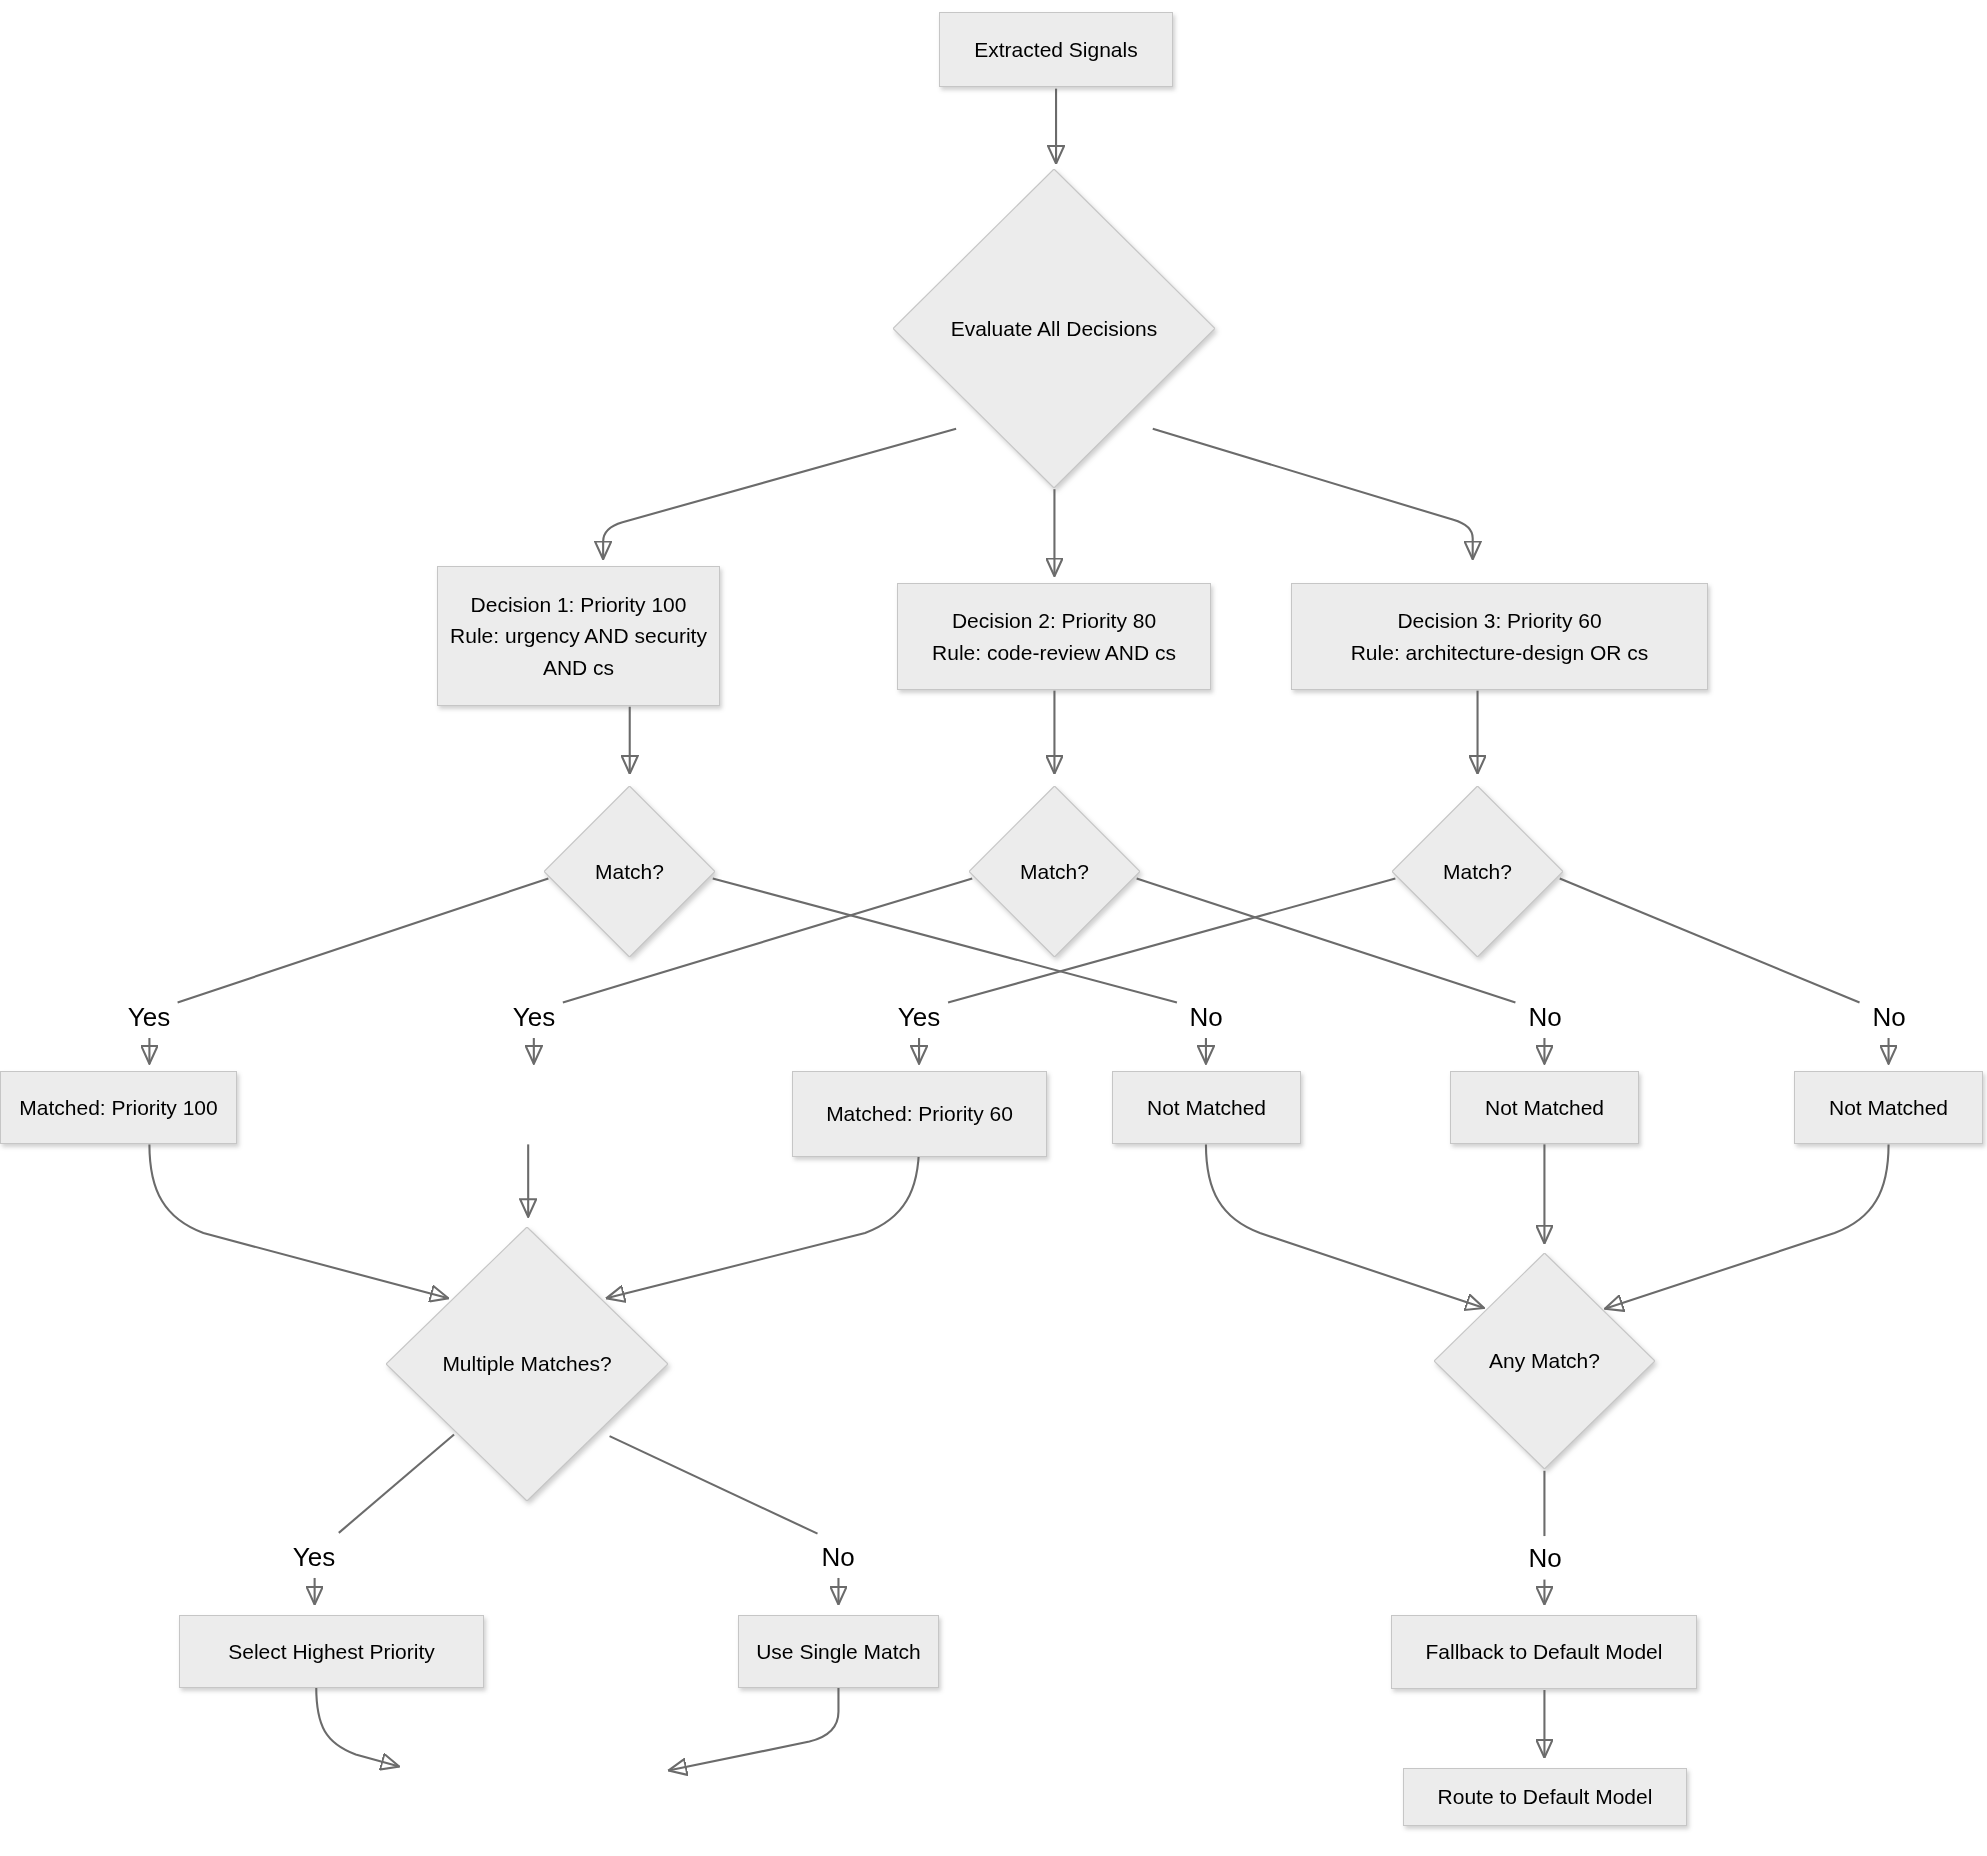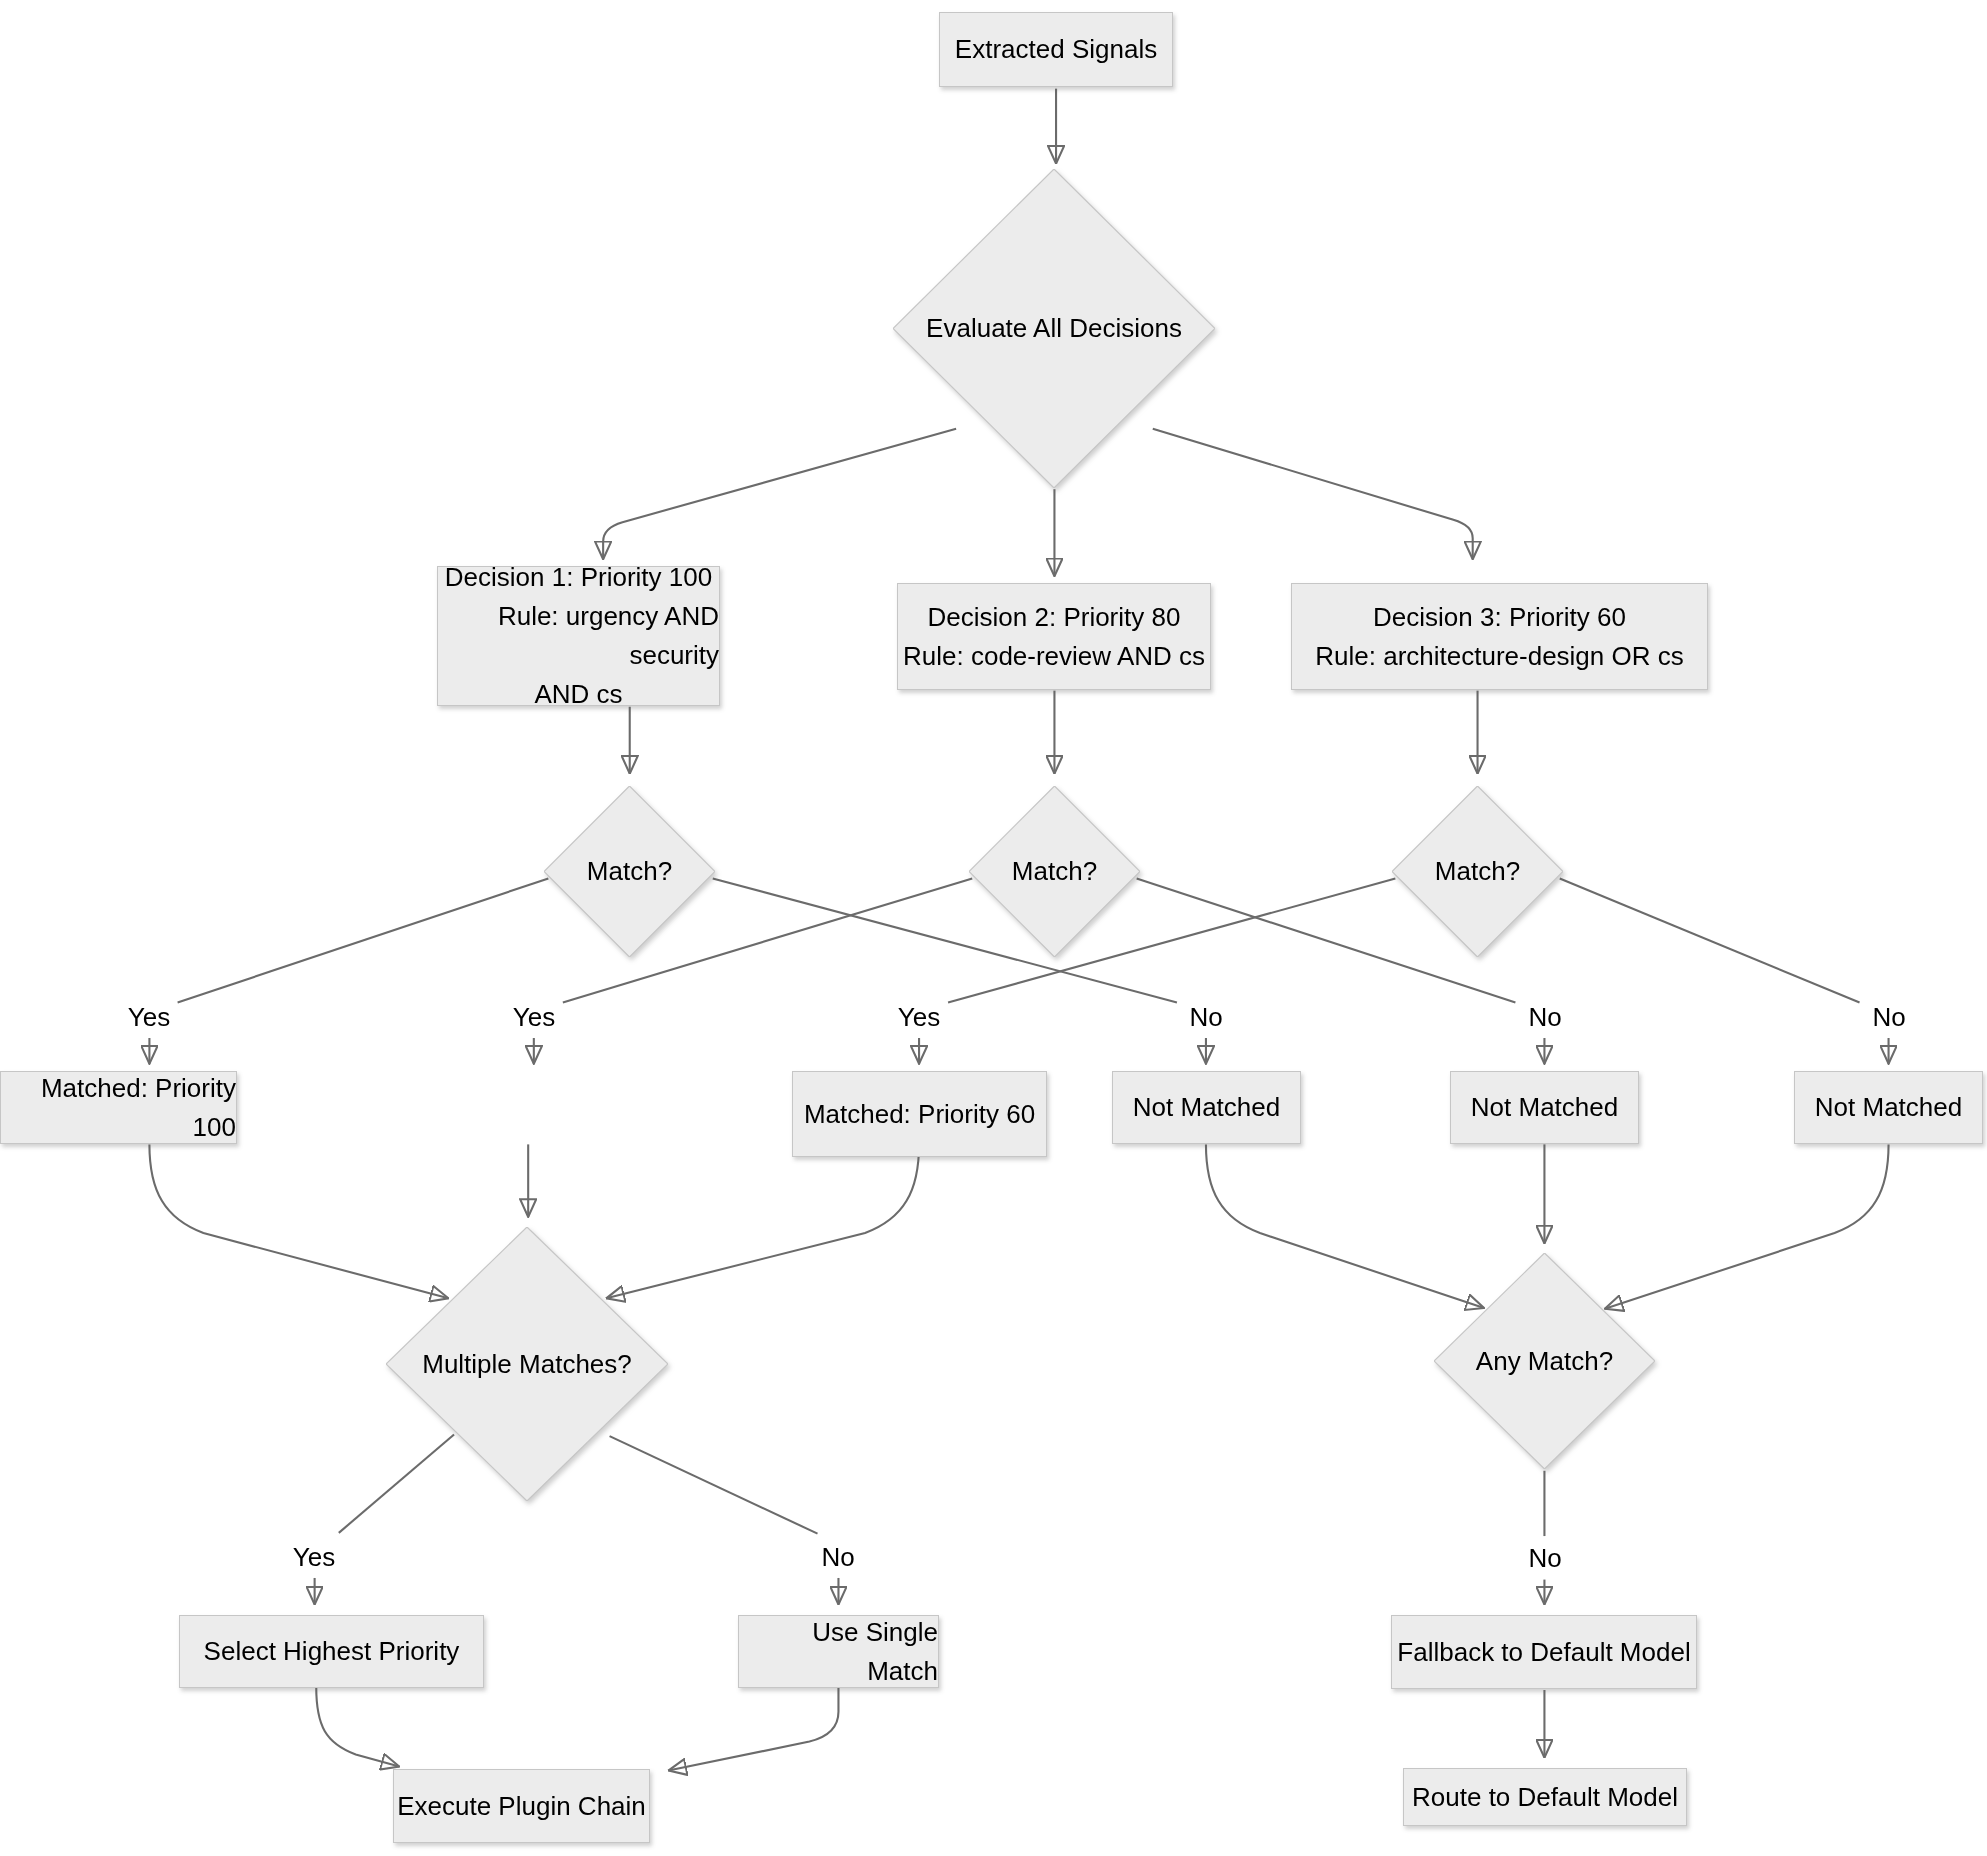--- a/index.html
+++ b/index.html
@@ -9,22 +9,22 @@
     background:#ffffff;
     font-family:"Liberation Sans", sans-serif;
     color:#000;
   }
   svg.edges{position:absolute;left:0;top:0;width:1988px;height:1856px;}
   svg.edges path{fill:none;stroke:#6b6b6b;stroke-width:2.6px;}
 
   .node{
     position:absolute;
     display:flex;align-items:center;justify-content:center;
-    text-align:right;
-    font-size:26px;line-height:1.5;
+    text-align:left;
+    font-size:21px;line-height:1.5;
     box-sizing:border-box;
   }
   .node.rect{
     background:#ececec;
     border:0.8px solid #c6c6c6;
     box-shadow:2.4px 3.2px 4px rgba(90,90,90,0.28);
   }
   .node.multi{flex-direction:column;}
   .node.diamond{background:transparent;border:none;}
   .node.diamond svg.dshape{
@@ -141,23 +141,20 @@
 
   <div class="node rect" style="left:179px;top:1615px;width:305px;height:73px">
     <span class="lbl">Select Highest Priority</span>
   </div>
   <div class="node rect" style="left:738px;top:1615px;width:201px;height:73px">
     <span class="lbl">Use Single Match</span>
   </div>
   <div class="node rect" style="left:1391px;top:1615px;width:306px;height:74px">
     <span class="lbl">Fallback to Default Model</span>
   </div>
-  <div class="node rect" style="left:393px;top:1769px;width:257px;height:74px">
-    <span class="lbl">Execute Plugin Chain</span>
-  </div>
   <div class="node rect" style="left:1403px;top:1768px;width:284px;height:58px">
     <span class="lbl">Route to Default Model</span>
   </div>
 
   <div class="node diamond" style="left:893px;top:169px;width:322px;height:319px">
     <svg class="dshape" viewBox="0 0 100 100" preserveAspectRatio="none">
         <polygon points="50,0 100,50 50,100 0,50"></polygon>
       </svg>
     <span class="lbl">Evaluate All Decisions</span>
   </div>

